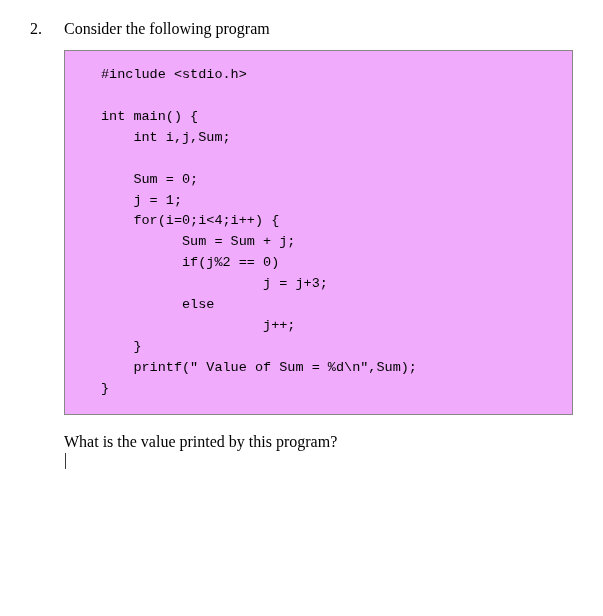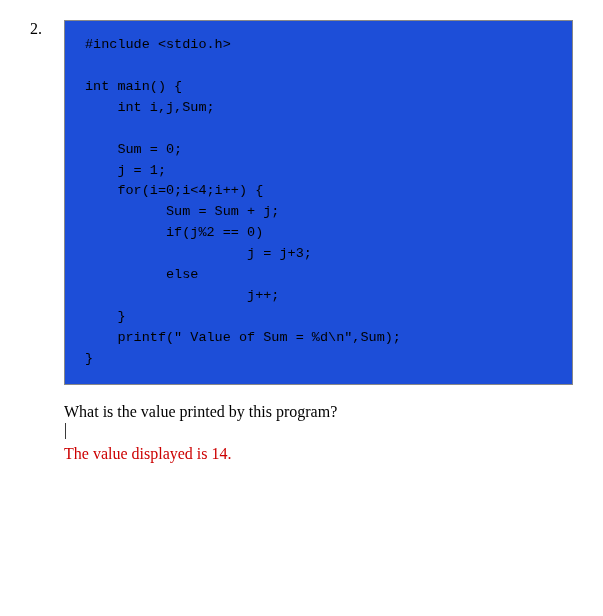--- a/index.html
+++ b/index.html
@@ -35,26 +35,26 @@
       flex: 1;
     }
 
     .question-text {
       font-size: 16px;
       margin-bottom: 12px;
     }
 
     .code-block {
       border: 1px solid #888;
-      padding: 14px 20px;
+      padding: 14px 36px;
       margin-bottom: 18px;
       font-family: 'Courier New', Courier, monospace;
       font-size: 13.5px;
       line-height: 1.55;
-      background: #1d4ed8;
+      background: #f0abfc;
       white-space: pre;
       display: inline-block;
       width: 100%;
     }
 
     .sub-question {
       font-size: 16px;
       margin-bottom: 0;
     }
 
@@ -69,33 +69,33 @@
       font-size: 16px;
       color: #cc0000;
     }
   </style>
 </head>
 <body>
 
 <div class="question-container">
   <div class="question-number">2.</div>
   <div class="question-content">
+    <div class="question-text">Consider the following program</div>
     <div class="code-block">#include &lt;stdio.h&gt;
 
 int main() {
     int i,j,Sum;
 
     Sum = 0;
     j = 1;
     for(i=0;i&lt;4;i++) {
           Sum = Sum + j;
           if(j%2 == 0)
                     j = j+3;
           else
                     j++;
     }
     printf(" Value of Sum = %d\n",Sum);
 }</div>
     <div class="sub-question">What is the value printed by this program?</div>
     <span class="answer-cursor">|</span>
-    <div class="answer-text">The value displayed is 14.</div>
   </div>
 </div>
 
 </body></html>

